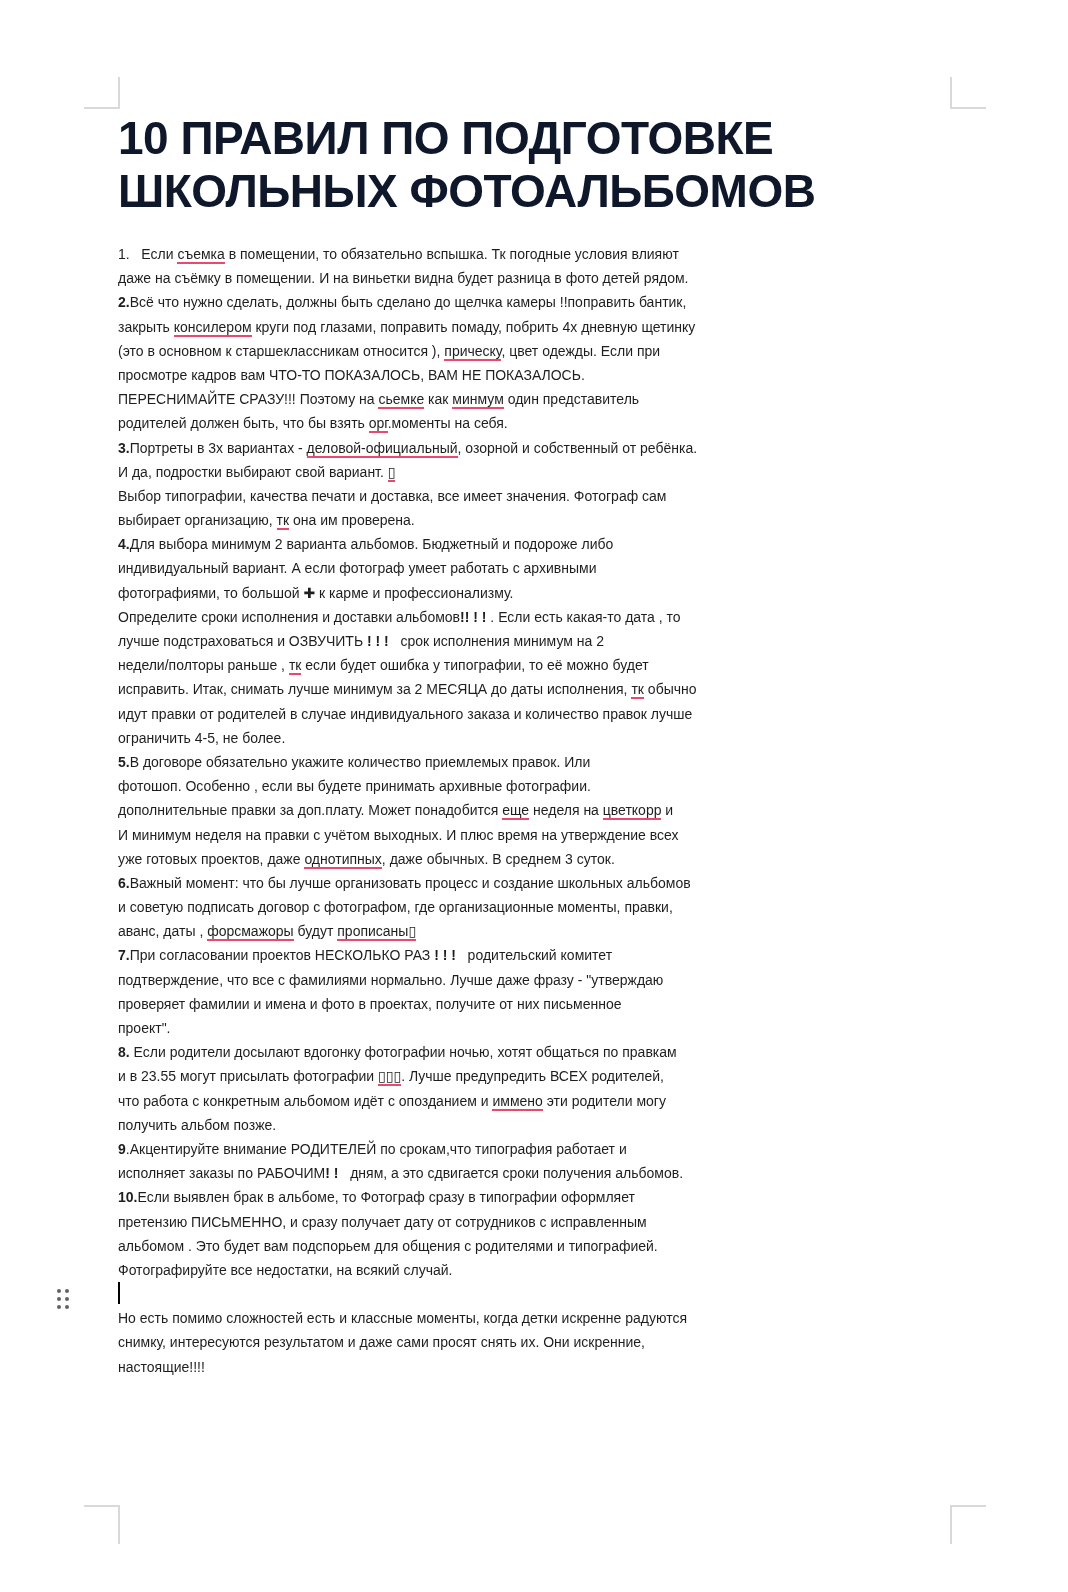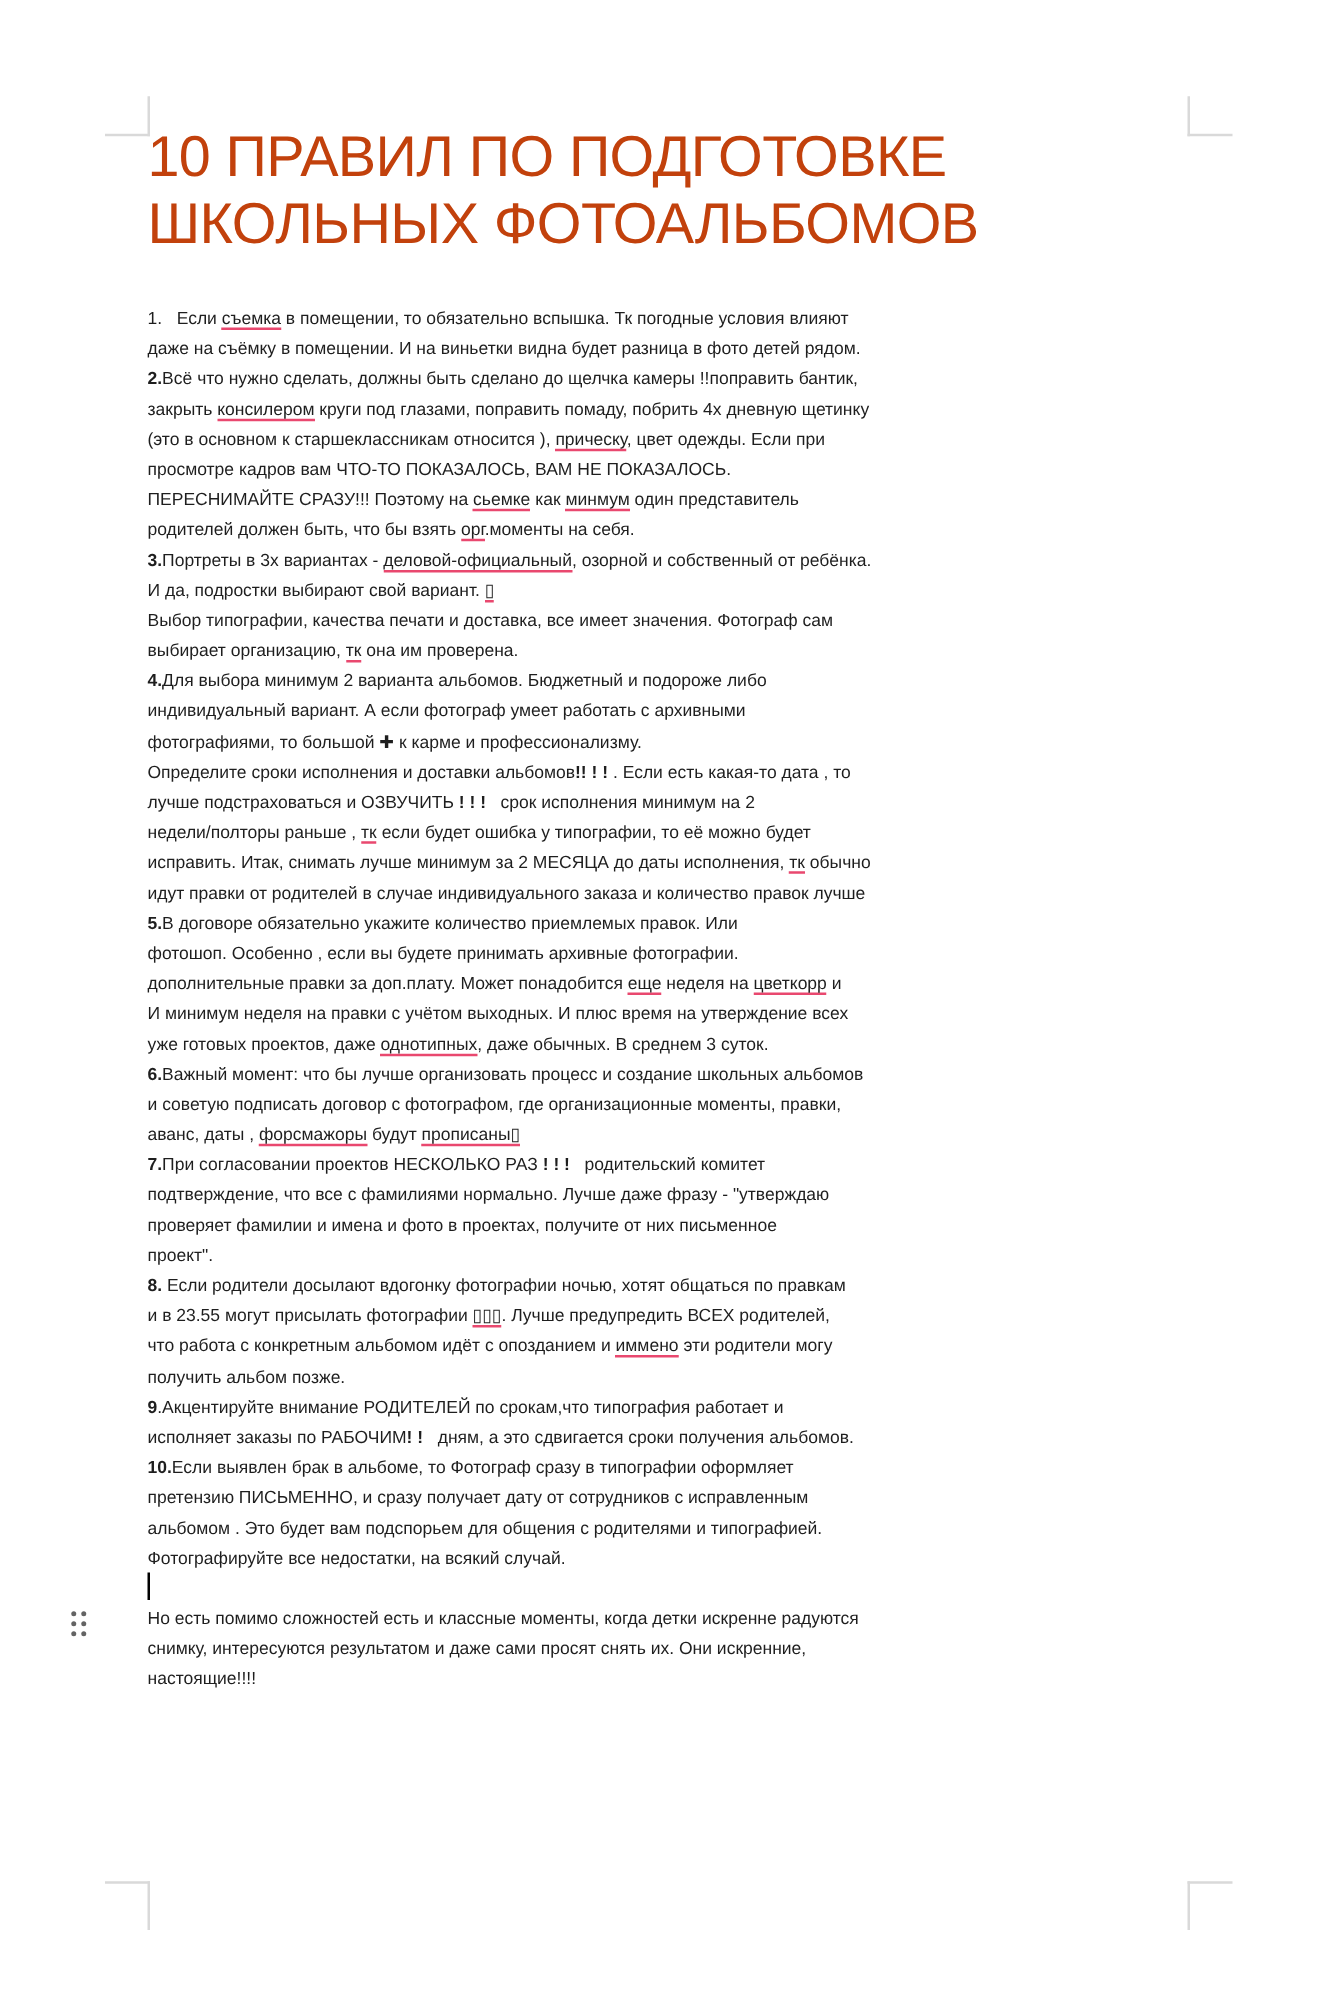--- a/index.html
+++ b/index.html
@@ -11,23 +11,23 @@
     font-family:"Liberation Sans","DejaVu Sans",sans-serif;
   }
   
   .corner{position:absolute;width:34px;}
   .corner.tl{left:84px;top:77px;height:30px;border-right:2px solid #d9d9d9;border-bottom:2px solid #d9d9d9;}
   .corner.tr{left:950px;top:77px;height:30px;border-left:2px solid #d9d9d9;border-bottom:2px solid #d9d9d9;}
   .corner.bl{left:84px;top:1505px;height:37px;border-right:2px solid #d9d9d9;border-top:2px solid #d9d9d9;}
   .corner.br{left:950px;top:1505px;height:37px;border-left:2px solid #d9d9d9;border-top:2px solid #d9d9d9;}
   
   .title{
-    position:absolute;left:118px;top:99px;width:840px;
-    font-size:46px;line-height:53px;font-weight:normal;
-    letter-spacing:-0.5px;color:#c2410c;white-space:pre;
+    position:absolute;left:118px;top:112px;width:840px;
+    font-size:46px;line-height:53px;font-weight:bold;
+    letter-spacing:-0.5px;color:#0f172a;white-space:pre;
   }
   
   .doc-body{
     position:absolute;left:118px;top:242px;width:836px;
     font-size:14px;line-height:24.2px;color:#1e1e1e;
   }
   .line{white-space:pre;height:24.2px;}
   .seg.b{font-weight:bold;}
   .seg.u{border-bottom:2.5px solid #e9486f;}
   .caret{
@@ -69,20 +69,21 @@
       <div class="line"><span class="seg">Выбор типографии, качества печати и доставка, все имеет значения. Фотограф сам</span></div>
       <div class="line"><span class="seg">выбирает организацию, </span><span class="seg u">тк</span><span class="seg"> она им проверена.</span></div>
       <div class="line"><span class="seg b">4.</span><span class="seg">Для выбора минимум 2 варианта альбомов. Бюджетный и подороже либо</span></div>
       <div class="line"><span class="seg">индивидуальный вариант. А если фотограф умеет работать с архивными</span></div>
       <div class="line"><span class="seg">фотографиями, то большой </span><span class="seg b">✚</span><span class="seg"> к карме и профессионализму.</span></div>
       <div class="line"><span class="seg">Определите сроки исполнения и доставки альбомов</span><span class="seg b">!! ! !</span><span class="seg"> . Если есть какая-то дата , то</span></div>
       <div class="line"><span class="seg">лучше подстраховаться и ОЗВУЧИТЬ </span><span class="seg b">! ! !</span><span class="seg">   срок исполнения минимум на 2</span></div>
       <div class="line"><span class="seg">недели/полторы раньше , </span><span class="seg u">тк</span><span class="seg"> если будет ошибка у типографии, то её можно будет</span></div>
       <div class="line"><span class="seg">исправить. Итак, снимать лучше минимум за 2 МЕСЯЦА до даты исполнения, </span><span class="seg u">тк</span><span class="seg"> обычно</span></div>
       <div class="line"><span class="seg">идут правки от родителей в случае индивидуального заказа и количество правок лучше</span></div>
+      <div class="line"><span class="seg">ограничить 4-5, не более.</span></div>
       <div class="line"><span class="seg b">5.</span><span class="seg">В договоре обязательно укажите количество приемлемых правок. Или</span></div>
       <div class="line"><span class="seg">фотошоп. Особенно , если вы будете принимать архивные фотографии.</span></div>
       <div class="line"><span class="seg">дополнительные правки за доп.плату. Может понадобится </span><span class="seg u">еще</span><span class="seg"> неделя на </span><span class="seg u">цветкорр</span><span class="seg"> и</span></div>
       <div class="line"><span class="seg">И минимум неделя на правки с учётом выходных. И плюс время на утверждение всех</span></div>
       <div class="line"><span class="seg">уже готовых проектов, даже </span><span class="seg u">однотипных</span><span class="seg">, даже обычных. В среднем 3 суток.</span></div>
       <div class="line"><span class="seg b">6.</span><span class="seg">Важный момент: что бы лучше организовать процесс и создание школьных альбомов</span></div>
       <div class="line"><span class="seg">и советую подписать договор с фотографом, где организационные моменты, правки,</span></div>
       <div class="line"><span class="seg">аванс, даты , </span><span class="seg u">форсмажоры</span><span class="seg"> будут </span><span class="seg u">прописаны▯</span></div>
       <div class="line"><span class="seg b">7.</span><span class="seg">При согласовании проектов НЕСКОЛЬКО РАЗ </span><span class="seg b">! ! !</span><span class="seg">   родительский комитет</span></div>
       <div class="line"><span class="seg">подтверждение, что все с фамилиями нормально. Лучше даже фразу - "утверждаю</span></div>

